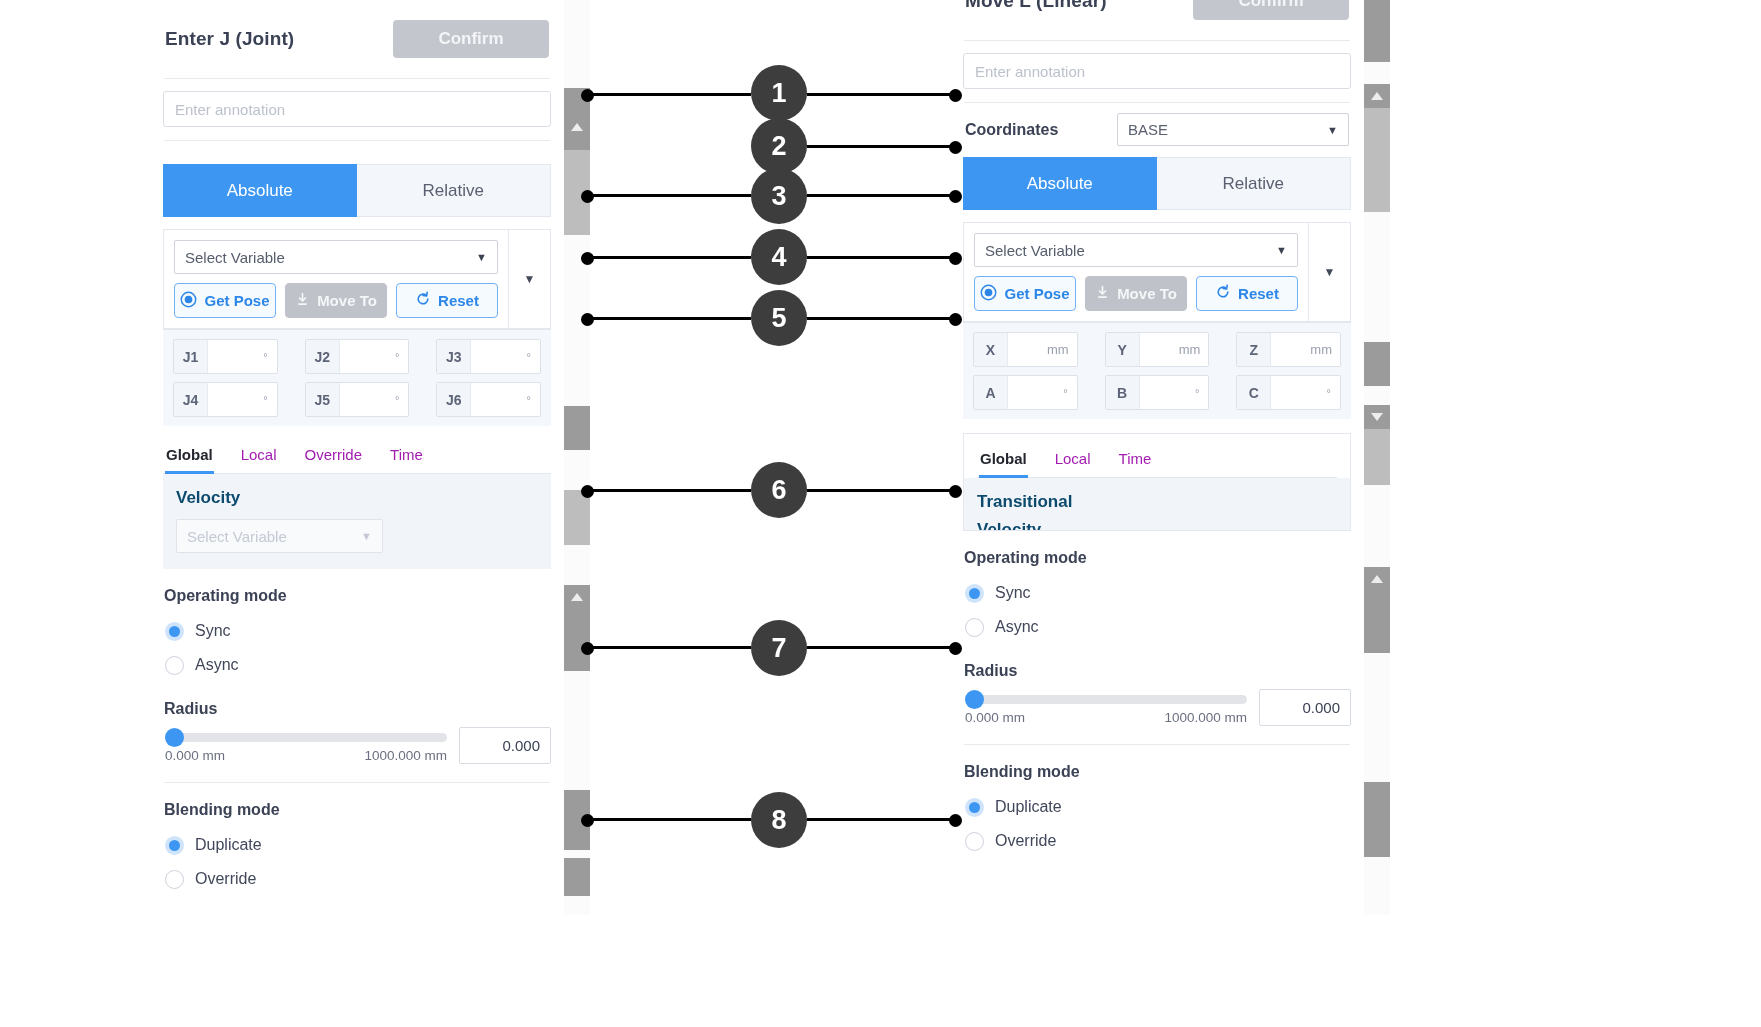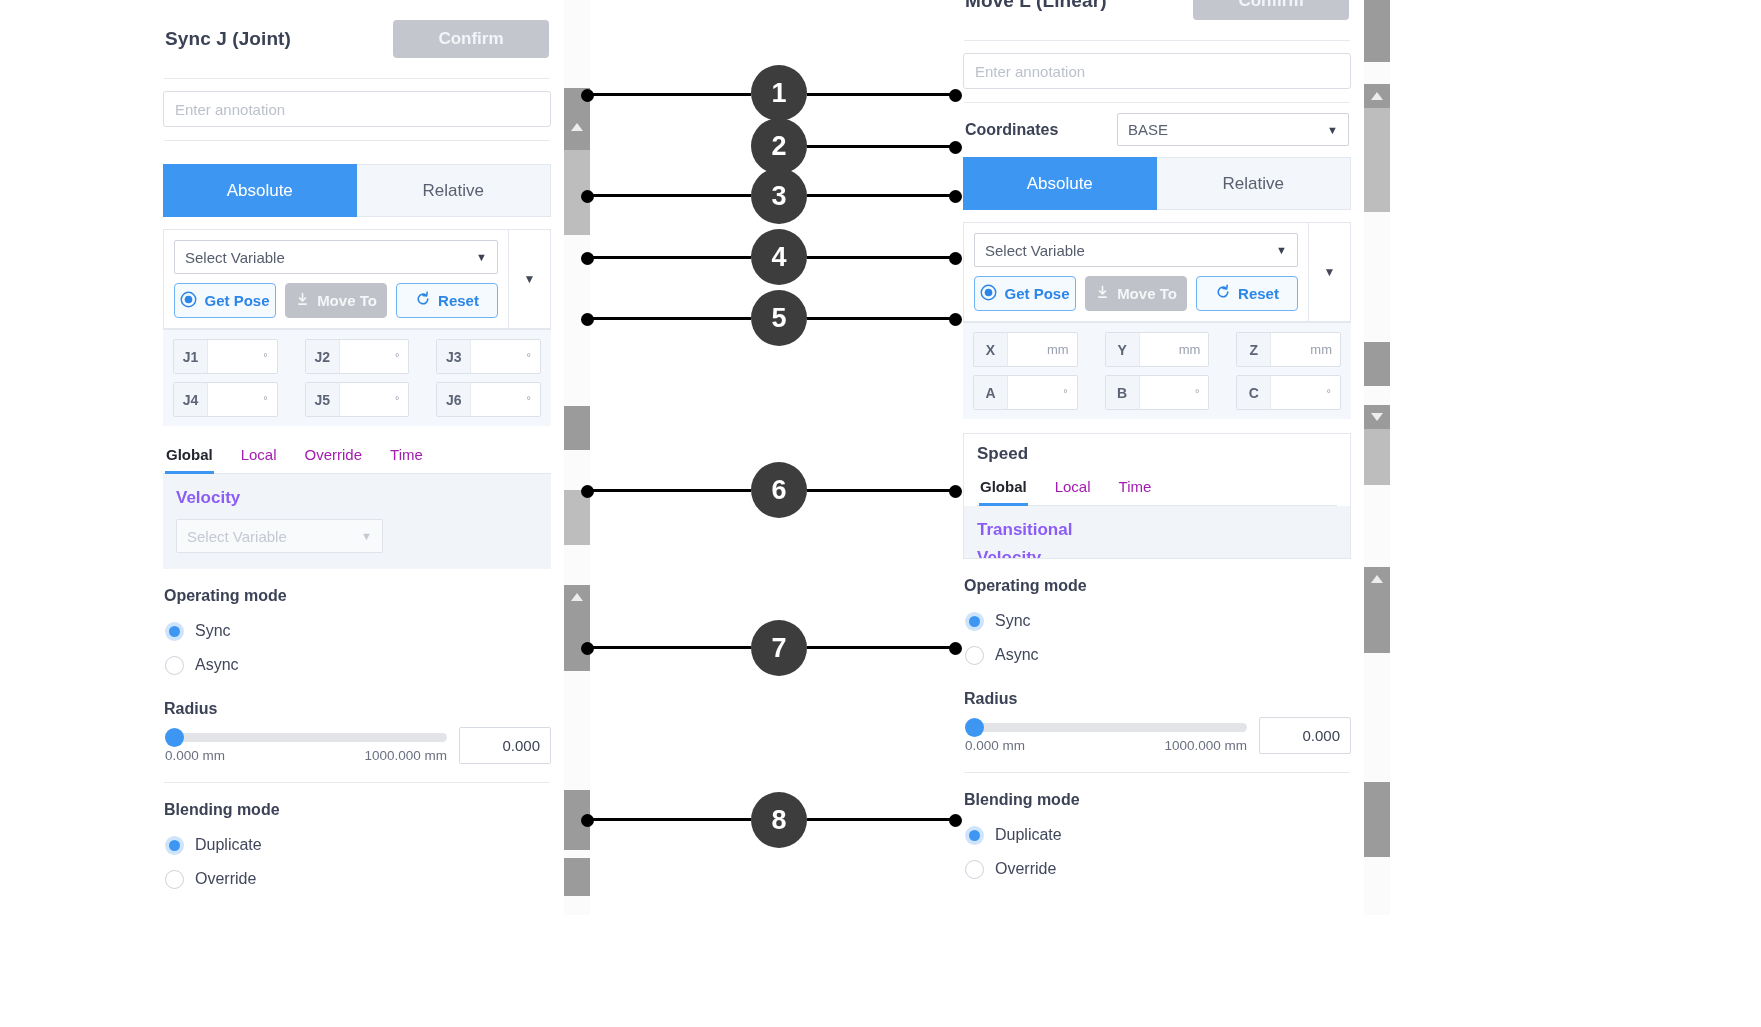--- a/index.html
+++ b/index.html
@@ -104,21 +104,21 @@
 
   
   .tabwrap { margin-top: 14px; }
   .tabs { display: flex; gap: 26px; border-bottom: 1px solid #e3e7ed; padding: 0 2px; }
   .tab {
     font-size: 15px; color: #a21caf; padding: 6px 1px 8px; cursor: pointer;
     border-bottom: 3px solid transparent; margin-bottom: -1px;
   }
   .tab.active { color: #23262e; border-bottom-color: #3d97f2; font-weight: 600; }
   .tabbody { background: #f1f5fa; padding: 14px 13px 16px; }
-  .tabbody .tb-title { font-size: 17px; color: #8b5cf6; font-weight: bold; }
+  .tabbody .tb-title { font-size: 17px; color: #0c4a6e; font-weight: bold; }
   .tb-sel {
     width: 207px; height: 34px; margin-top: 11px; border: 1px solid #dfe3ea;
     border-radius: 2px; display: flex; align-items: center; padding: 0 10px;
     font-size: 15px; color: #c4c9d3; position: relative; background: #f8fafc;
   }
   .tb-sel .caret { position: absolute; right: 10px; font-size: 11px; color: #c4c9d3; }
 
   
   .speed-card { border: 1px solid #e4e8ee; margin-top: 14px; padding: 10px 13px 0; }
   .speed-card .sp-title { font-size: 17px; font-weight: bold; color: #3b4255; padding-bottom: 8px; }
@@ -180,21 +180,21 @@
 </style>
 </head>
 <body>
 
 <div class="stage">
 
   <div class="panel" id="panel-left">
     <div class="panel-inner">
 
       <div class="panel-head">
-        <div class="panel-title">Sync J (Joint)</div>
+        <div class="panel-title">Enter J (Joint)</div>
         <button class="confirm-btn">Confirm</button>
       </div>
       <div class="hr"></div>
 
       <div class="annot-wrap">
         <input class="annot-input" placeholder="Enter annotation" style="">
       </div>
       <div class="hr"></div>
 
       <div style="height:21px"></div>
@@ -450,21 +450,20 @@
           </div>
           <div class="jcell">
             <span class="jkey">C</span>
             <span class="jval"></span>
             <span class="junit deg">°</span>
           </div>
         </div>
       </div>
 
       <div class="speed-card">
-        <div class="sp-title">Speed</div>
         <div class="tabs">
           <div class="tab active">Global</div>
           <div class="tab">Local</div>
           <div class="tab">Time</div>
         </div>
         <div class="tabbody" style="margin:0 -13px;height:52px;overflow:hidden;">
           <div class="tb-title">Transitional</div>
           <div class="tb-title" style="margin-top:8px">Velocity</div>
         </div>
       </div>

